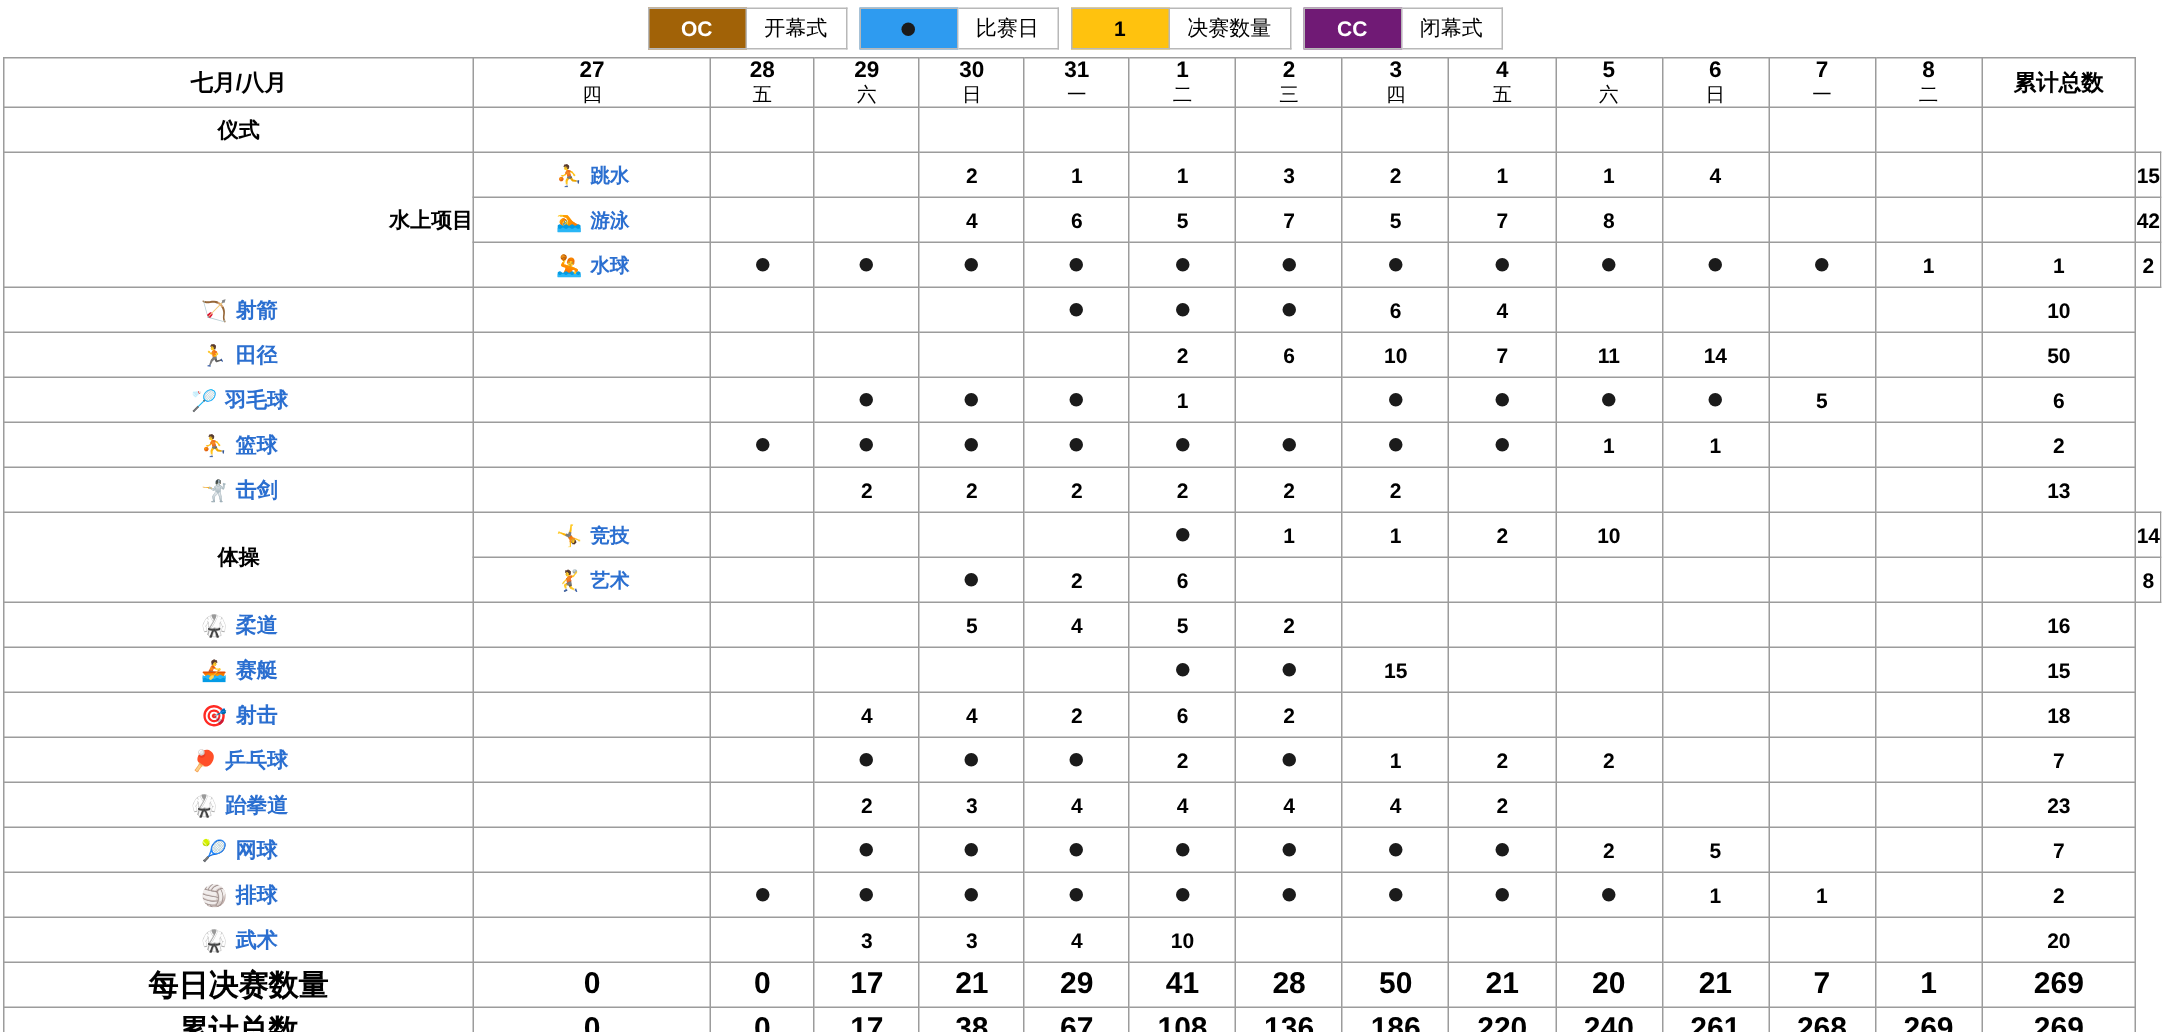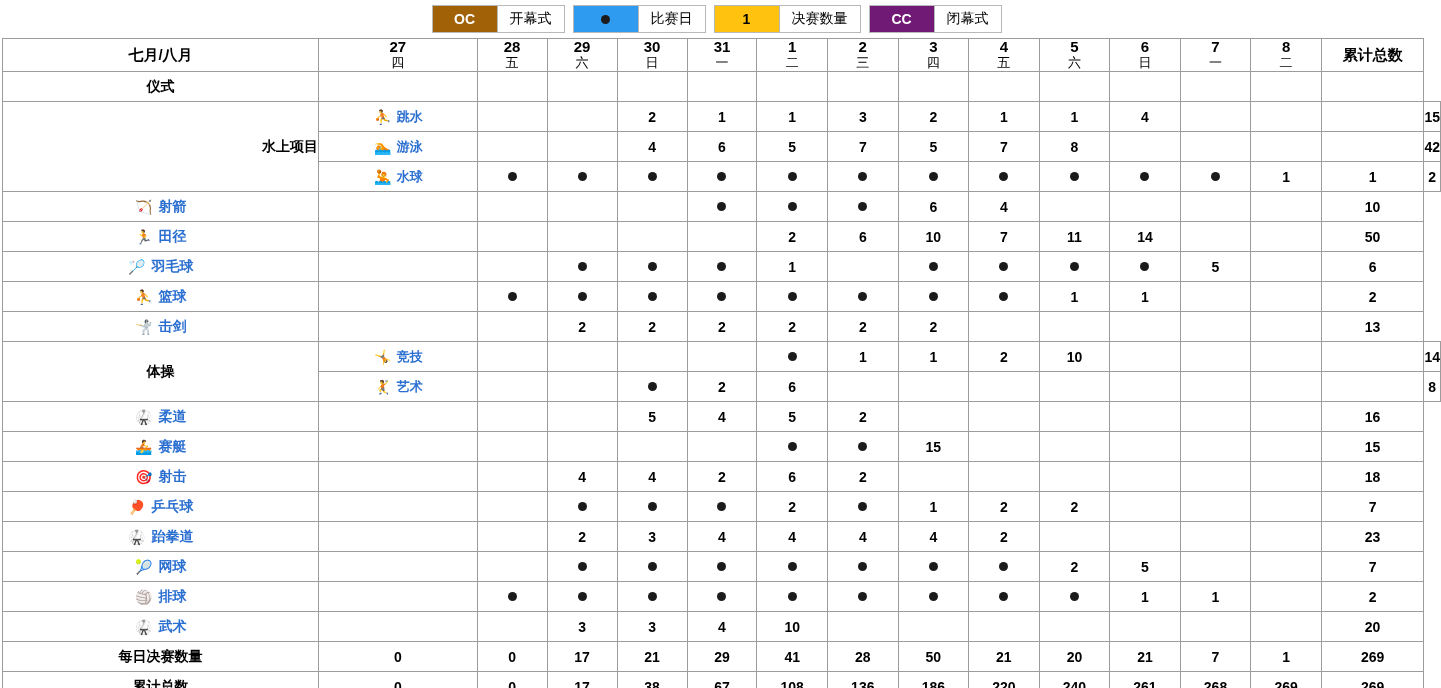--- a/index.html
+++ b/index.html
@@ -74,21 +74,21 @@
   .ico{
     display:inline-block;width:20px;text-align:center;margin-right:4px;
     color:#2b6fd0;font-size:14px;vertical-align:middle;
   }
   .cell-day{background:#2e9bf0;}
   .cell-fin{background:#ffc20e;font-weight:bold;font-size:14px;}
   .cell-oc{background:#00b04f;color:#fff;font-weight:bold;font-size:14px;}
   .cell-cc{background:#ee1c25;color:#fff;font-weight:bold;font-size:14px;}
   .cell-empty{background:#fff;}
   .totcell{font-weight:bold;font-size:14px;}
-  .footrow td{background:#f1f1f1;font-weight:bold;font-size:14px;height:28px;}
+  .footrow td{background:#f1f1f1;font-weight:bold;font-size:20px;height:28px;}
   .footlabel{text-align:center;font-weight:bold;}
 </style>
 </head>
 <body>
 
 <div id="root">
 
   <div class="legend" id="legend">
       <div class="legend-group">
         <div class="legend-key k-oc">OC</div>

